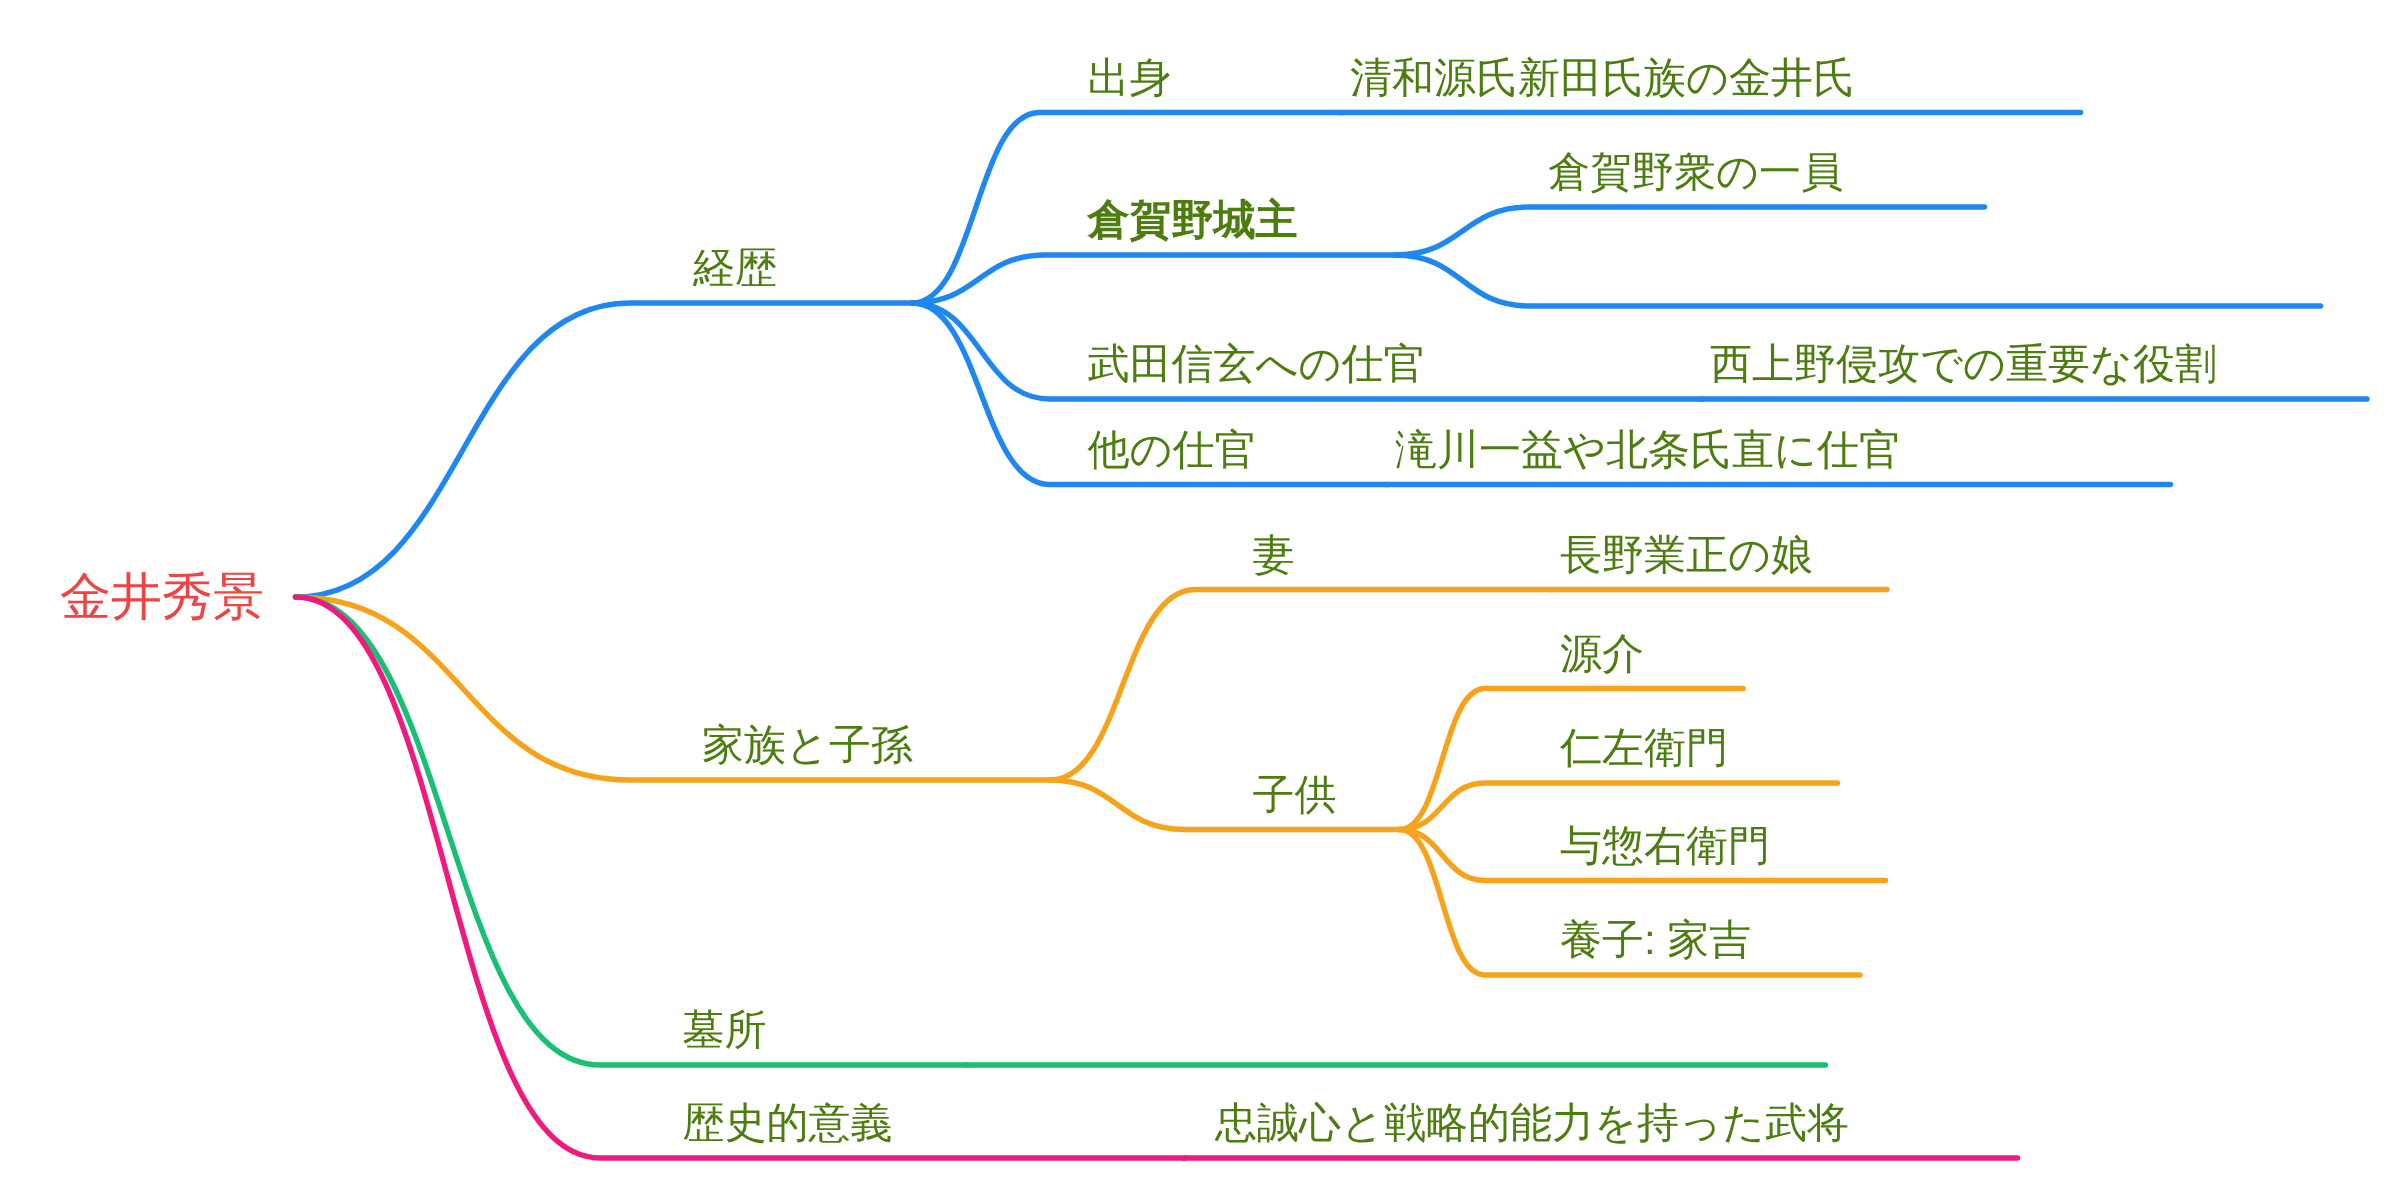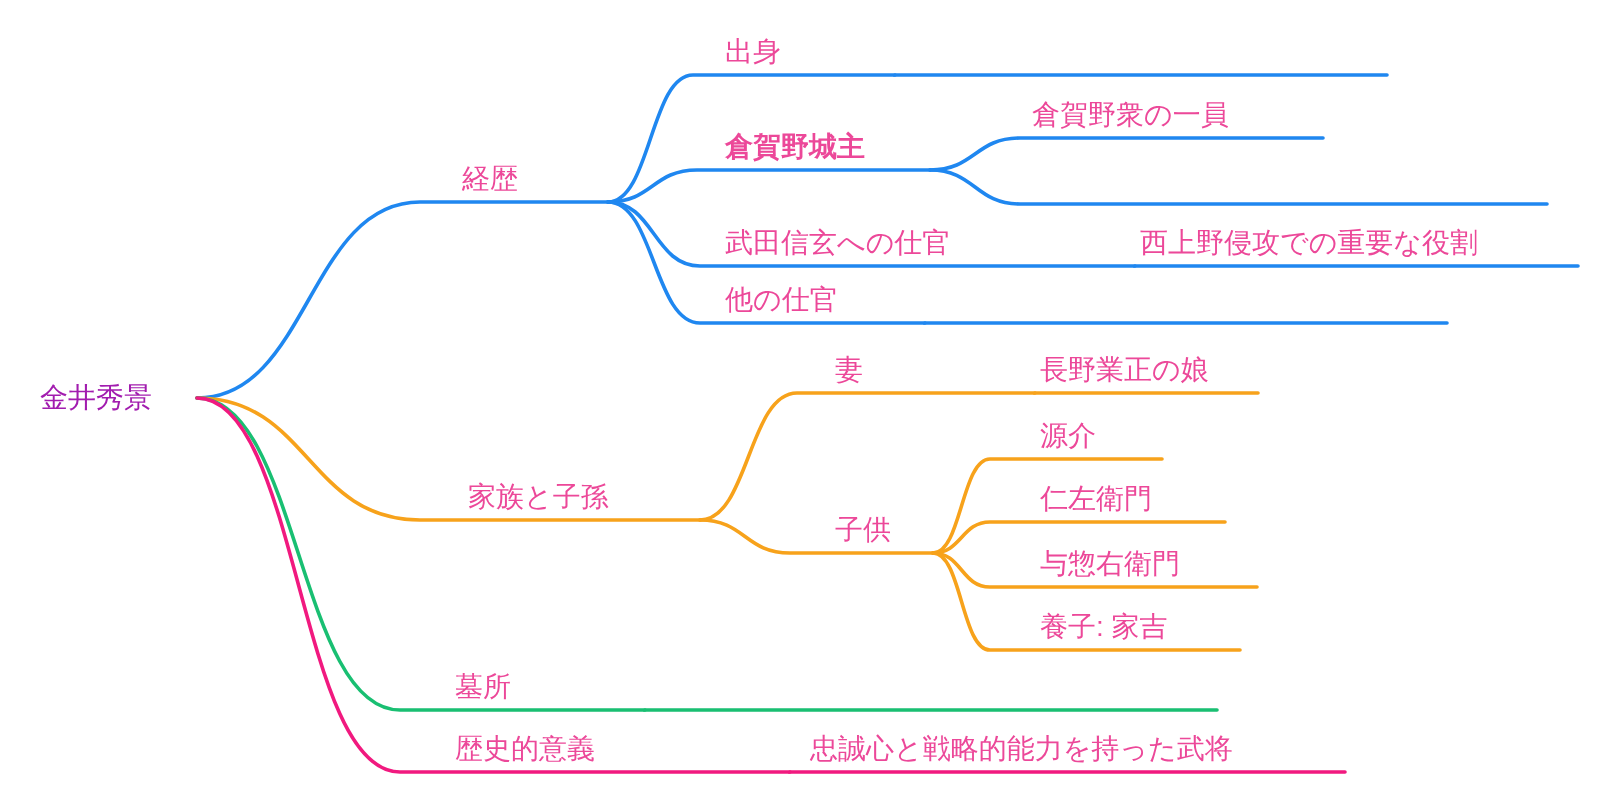--- a/index.html
+++ b/index.html
@@ -26,30 +26,30 @@
     top: 0;
     width: 100%;
     height: 100%;
     pointer-events: none;
   }
   .node-label {
     position: absolute;
     font-size: 28px;
     line-height: 34px;
     height: 34px;
-    color: #ec4899;
+    color: #4d7c0f;
     white-space: nowrap;
     pointer-events: auto;
     cursor: pointer;
   }
   .root-label {
     position: absolute;
-    font-size: 28px;
+    font-size: 34px;
     line-height: 40px;
-    color: #a21caf;
+    color: #ef4444;
     white-space: nowrap;
     pointer-events: auto;
     cursor: pointer;
   }
 </style>
 </head>
 <body>
 
 <div id="stage">
   <svg id="mindmap-svg" width="1598" height="800" viewBox="0 0 1598 800">
@@ -73,25 +73,27 @@
       <path d="M 933 553 C 961.5 553, 961.5 650, 990 650 L 1240 650" fill="none" stroke="#f7a21b" stroke-width="3.6" stroke-linecap="round"></path>
       <path d="M 197 398 C 298.5 398, 298.5 710, 400 710 L 645 710" fill="none" stroke="#19bf72" stroke-width="3.6" stroke-linecap="round"></path>
       <path d="M 645 710 C 645 710, 645 710, 645 710 L 1217 710" fill="none" stroke="#19bf72" stroke-width="3.6" stroke-linecap="round"></path>
       <path d="M 197 398 C 298.5 398, 298.5 772, 400 772 L 790 772" fill="none" stroke="#f1197f" stroke-width="3.6" stroke-linecap="round"></path>
       <path d="M 790 772 C 790 772, 790 772, 790 772 L 1345 772" fill="none" stroke="#f1197f" stroke-width="3.6" stroke-linecap="round"></path>
     </svg>
   <div id="labels-layer">
     <div class="root-label" style="left: 40px; top: 378px;">金井秀景</div>
   <div class="node-label" style="left: 462px; top: 162px;">経歴</div>
       <div class="node-label" style="left: 725px; top: 35px;">出身</div>
+      <div class="node-label" style="left: 900px; top: 35px;">清和源氏新田氏族の金井氏</div>
       <div class="node-label" style="left: 725px; top: 130px; font-weight: bold;">倉賀野城主</div>
       <div class="node-label" style="left: 1032px; top: 98px;">倉賀野衆の一員</div>
       <div class="node-label" style="left: 1140px; top: 226px;">西上野侵攻での重要な役割</div>
       <div class="node-label" style="left: 725px; top: 226px;">武田信玄への仕官</div>
       <div class="node-label" style="left: 725px; top: 283px;">他の仕官</div>
+      <div class="node-label" style="left: 930px; top: 283px;">滝川一益や北条氏直に仕官</div>
       <div class="node-label" style="left: 468px; top: 480px;">家族と子孫</div>
       <div class="node-label" style="left: 835px; top: 353px;">妻</div>
       <div class="node-label" style="left: 1040px; top: 353px;">長野業正の娘</div>
       <div class="node-label" style="left: 835px; top: 513px;">子供</div>
       <div class="node-label" style="left: 1040px; top: 419px;">源介</div>
       <div class="node-label" style="left: 1040px; top: 482px;">仁左衛門</div>
       <div class="node-label" style="left: 1040px; top: 547px;">与惣右衛門</div>
       <div class="node-label" style="left: 1040px; top: 610px;">養子: 家吉</div>
       <div class="node-label" style="left: 455px; top: 670px;">墓所</div>
       <div class="node-label" style="left: 455px; top: 732px;">歴史的意義</div>

